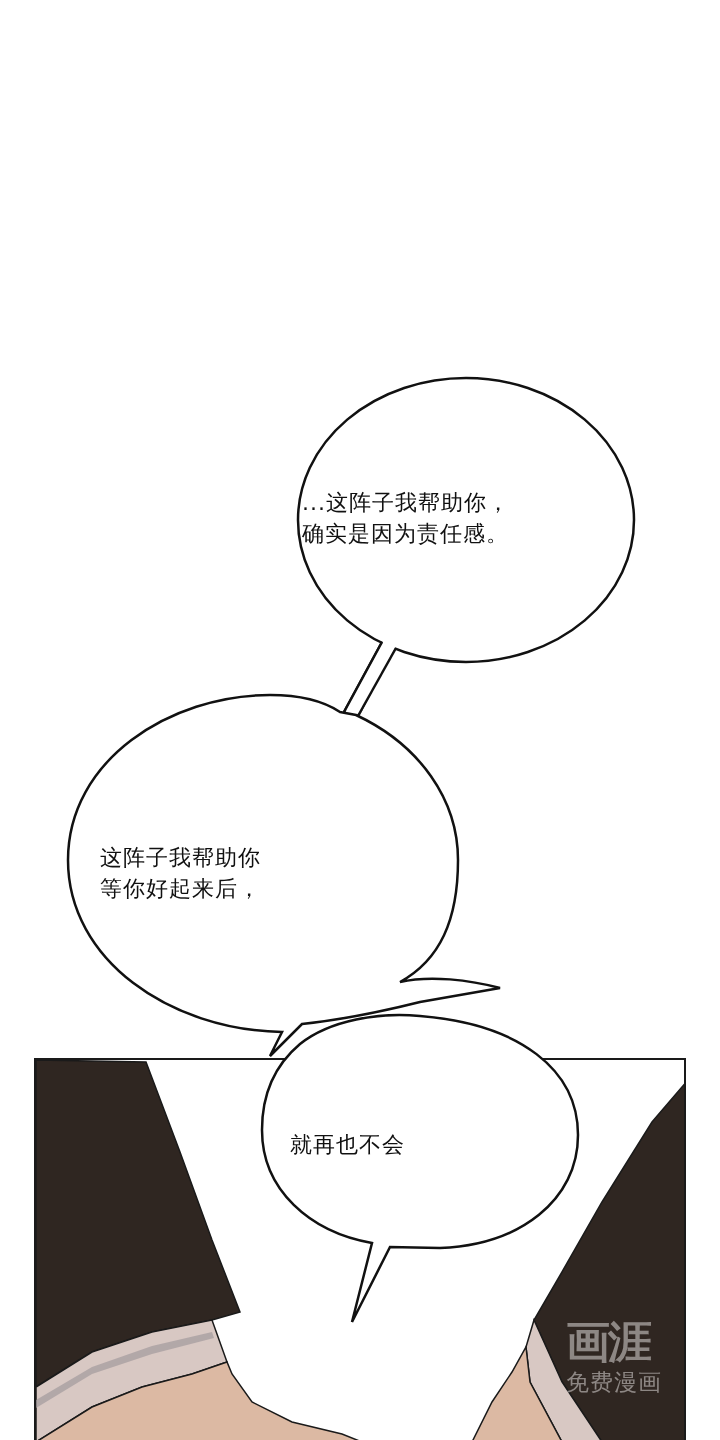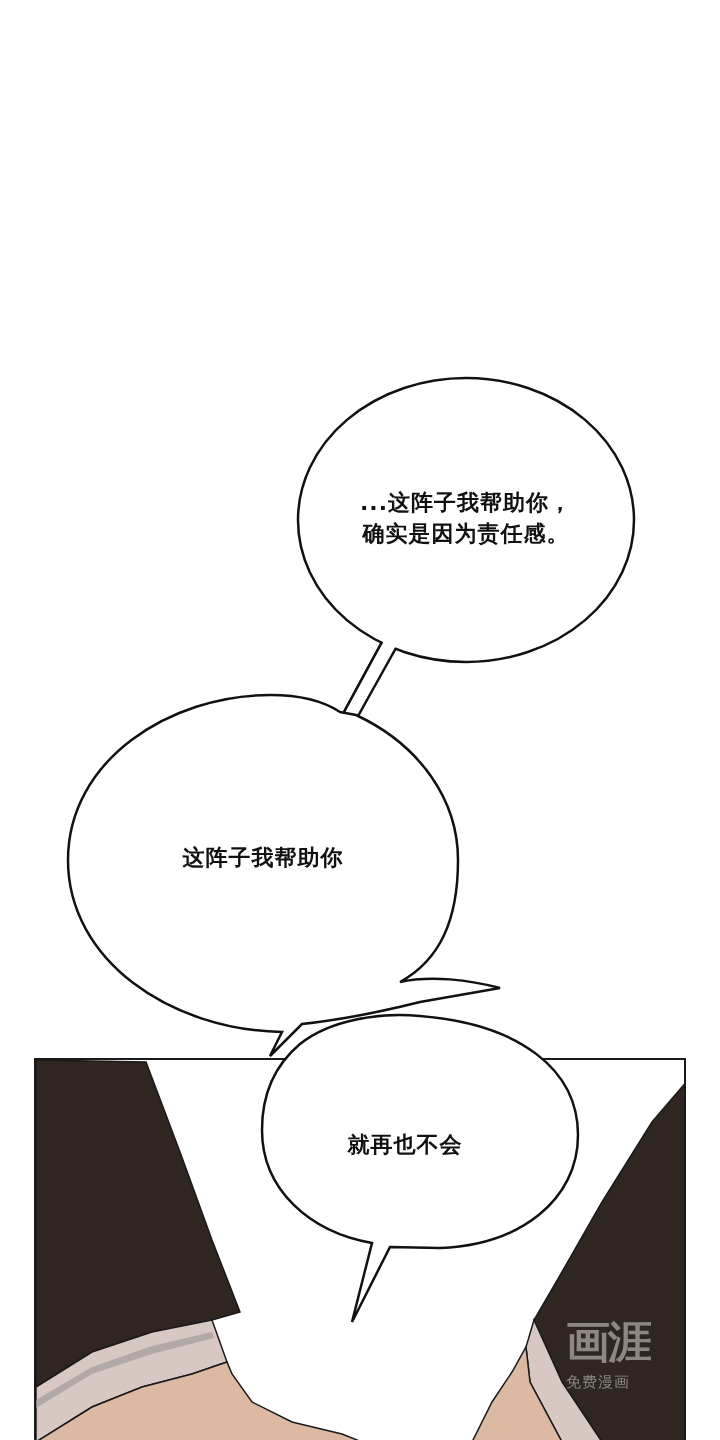--- a/index.html
+++ b/index.html
@@ -40,25 +40,24 @@
     }
     .bubbles {
       position: absolute;
       left: 0; top: 0;
       width: 720px;
       height: 1440px;
       pointer-events: none;
     }
     .bubble-text {
       position: absolute;
-      text-align: center;
       color: #111111;
       font-size: 22px;
       line-height: 31px;
-      font-weight: bold;
+      font-weight: normal;
       letter-spacing: 1px;
       white-space: nowrap;
     }
     .bubble-text span { display: block; }
     .watermark {
       position: absolute;
       left: 566px;
       top: 1318px;
       width: 120px;
       text-align: left;
@@ -66,21 +65,21 @@
     }
     .watermark .wm-logo {
       display: block;
       font-size: 44px;
       line-height: 48px;
       font-weight: bold;
       letter-spacing: -2px;
     }
     .watermark .wm-sub {
       display: block;
-      font-size: 15px;
+      font-size: 23px;
       line-height: 24px;
       letter-spacing: 1px;
       margin-top: 4px;
     }
   </style>
 </head>
 <body>
 
 <div class="page">
 
@@ -135,20 +134,21 @@
     <path d="M396 648 L358 716" stroke="#111111" stroke-width="2.5" fill="none"></path>
   </svg>
 
   <div class="bubble-text" style="left:302px; top:487px; width:328px;">
     <span>...这阵子我帮助你，</span>
     <span>确实是因为责任感。</span>
   </div>
 
   <div class="bubble-text" style="left:100px; top:842px; width:326px;">
     <span>这阵子我帮助你</span>
+    <span style="padding-right:20px;">等你好起来后，</span>
   </div>
 
   <div class="bubble-text" style="left:290px; top:1082px; width:250px;">
     <span style="padding-right:20px;margin-top:47px;">就再也不会</span>
   </div>
 
   <div class="watermark">
     <span class="wm-logo">画涯</span>
     <span class="wm-sub">免费漫画</span>
   </div>

